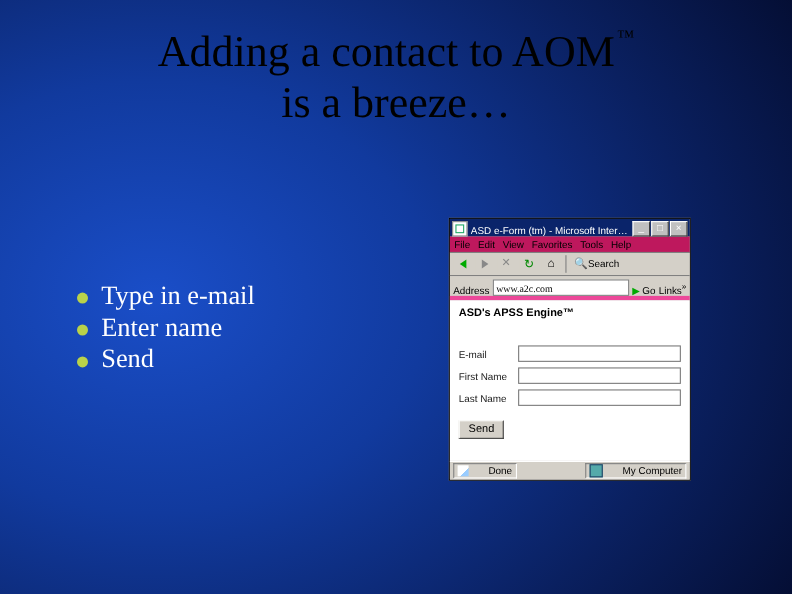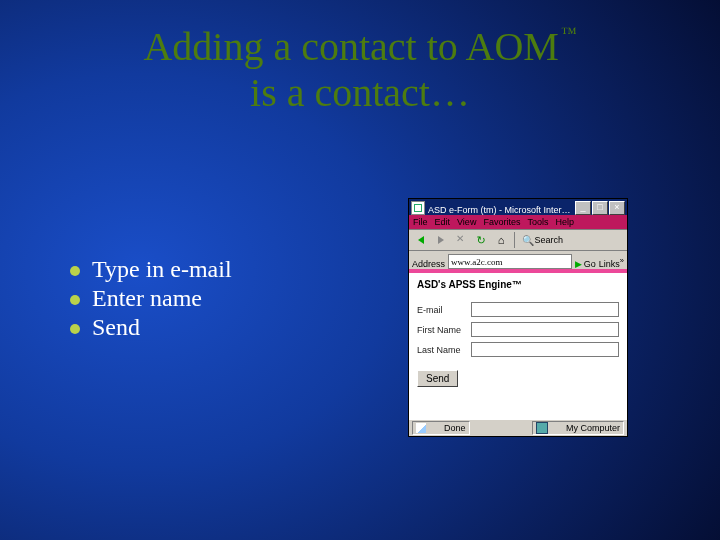--- a/index.html
+++ b/index.html
@@ -1,19 +1,19 @@
 <!DOCTYPE html>
 <html><head>
 <meta charset="utf-8">
 <style>
   html,body{margin:0;padding:0}
   body{width:720px;height:540px;overflow:hidden;font-family:"Times New Roman",serif;
        background:radial-gradient(ellipse 900px 700px at 140px 270px,#1a4ec8 0%,#113a9e 28%,#0a2060 55%,#030a2a 80%,#000 100%);}
   .slide{position:relative;width:720px;height:540px}
-  .title{position:absolute;top:24px;left:0;right:0;text-align:center;color:#4d7c0f;font-size:40px;line-height:1.15}
+  .title{position:absolute;top:24px;left:0;right:0;text-align:center;color:#000000;font-size:40px;line-height:1.15}
   .title sup{font-size:16px;vertical-align:22px;margin-left:2px}
   .content{position:absolute;top:254px;left:70px;width:300px}
   .bul{display:flex;align-items:flex-start;margin:2px 0;color:#fff;font-size:24px}
   .dot{width:10px;height:10px;border-radius:50%;background:#b9d24a;margin:10px 12px 0 0;flex:none}
   .shot{position:absolute;top:198px;left:408px;width:218px;background:#c0c0c0;border:1px solid #000;font-family:Tahoma,Arial,sans-serif;font-size:9px;color:#000}
   .tb{background:linear-gradient(#0a246a,#0a246a);height:16px;display:flex;align-items:flex-end;padding:0 2px;color:#fff}
   .tb .ic{width:12px;height:12px;background:#fff;margin-right:3px;display:inline-block;border:1px solid #888;position:relative}
   .tb .ic::after{content:"";position:absolute;left:2px;top:2px;width:6px;height:6px;border:1px solid #2a6}
   .tb-title{flex:1;white-space:nowrap;overflow:hidden}
   .wbtn{width:14px;height:12px;background:#c0c0c0;border:1px solid #fff;border-right-color:#404040;border-bottom-color:#404040;margin-left:1px;font:9px/10px Arial;text-align:center}
@@ -25,39 +25,39 @@
   .arrow-r{width:0;height:0;border-top:4px solid transparent;border-bottom:4px solid transparent;border-left:6px solid #888}
   .stop{width:10px;height:10px;position:relative}
   .stop::before{content:"✕";color:#888;font-size:10px;position:absolute;top:-2px}
   .refresh{font-size:11px;color:#080}
   .home{font-size:11px}
   .search{font-size:10px}
   .addr{background:#d4d0c8;border-bottom:4px solid #ec4899;height:18px;display:flex;align-items:flex-end;padding:0 3px;gap:3px;font-size:9px}
   .addr input{flex:1;height:13px;border:1px solid #808080;font:9px Tahoma;padding:0 2px;background:#fff}
   .go{display:flex;align-items:center;gap:2px}
   .page{background:#fff;padding:6px 8px 10px;min-height:130px}
-  .page h4{margin:0 0 12px;font:bold 10px Arial}
+  .page h4{margin:0 0 24px;font:bold 10px Arial}
   .fld{display:flex;align-items:center;margin:5px 0;gap:4px}
   .fld label{width:50px;font:9px Arial;color:#222}
   .fld .inp{flex:1;height:13px;border:1px solid #7a7a7a;background:#fff}
   .sendbtn{margin-top:8px;padding:2px 8px;font:10px Arial;background:#d4d0c8;border:1px solid #fff;border-right-color:#404040;border-bottom-color:#404040}
   .status{background:#d4d0c8;border-top:1px solid #fff;height:16px;display:flex;align-items:center;font-size:9px;padding:0 3px;gap:4px}
   .status .cell{display:flex;align-items:center;gap:18px;border:1px solid #808080;border-top-color:#808080;border-left-color:#808080;border-right-color:#fff;border-bottom-color:#fff;padding:0 3px;height:12px}
   .spacer{flex:1}
   .sicon{width:10px;height:10px;display:inline-block}
   .doc{background:linear-gradient(135deg,#fff 60%,#9cf 60%)}
   .comp{background:#5aa;border:1px solid #246}
 </style>
 </head>
 <body>
 
 <div class="slide">
   <div class="title">
     <span>Adding a contact to AOM</span><sup>™</sup><br>
-    <span>is a contact…</span>
+    <span>is a breeze…</span>
   </div>
 
   <div class="content">
     <div class="bul">
         <span class="dot"></span>
         <span>Type in e-mail</span>
       </div>
     <div class="bul">
         <span class="dot"></span>
         <span>Enter name</span>

